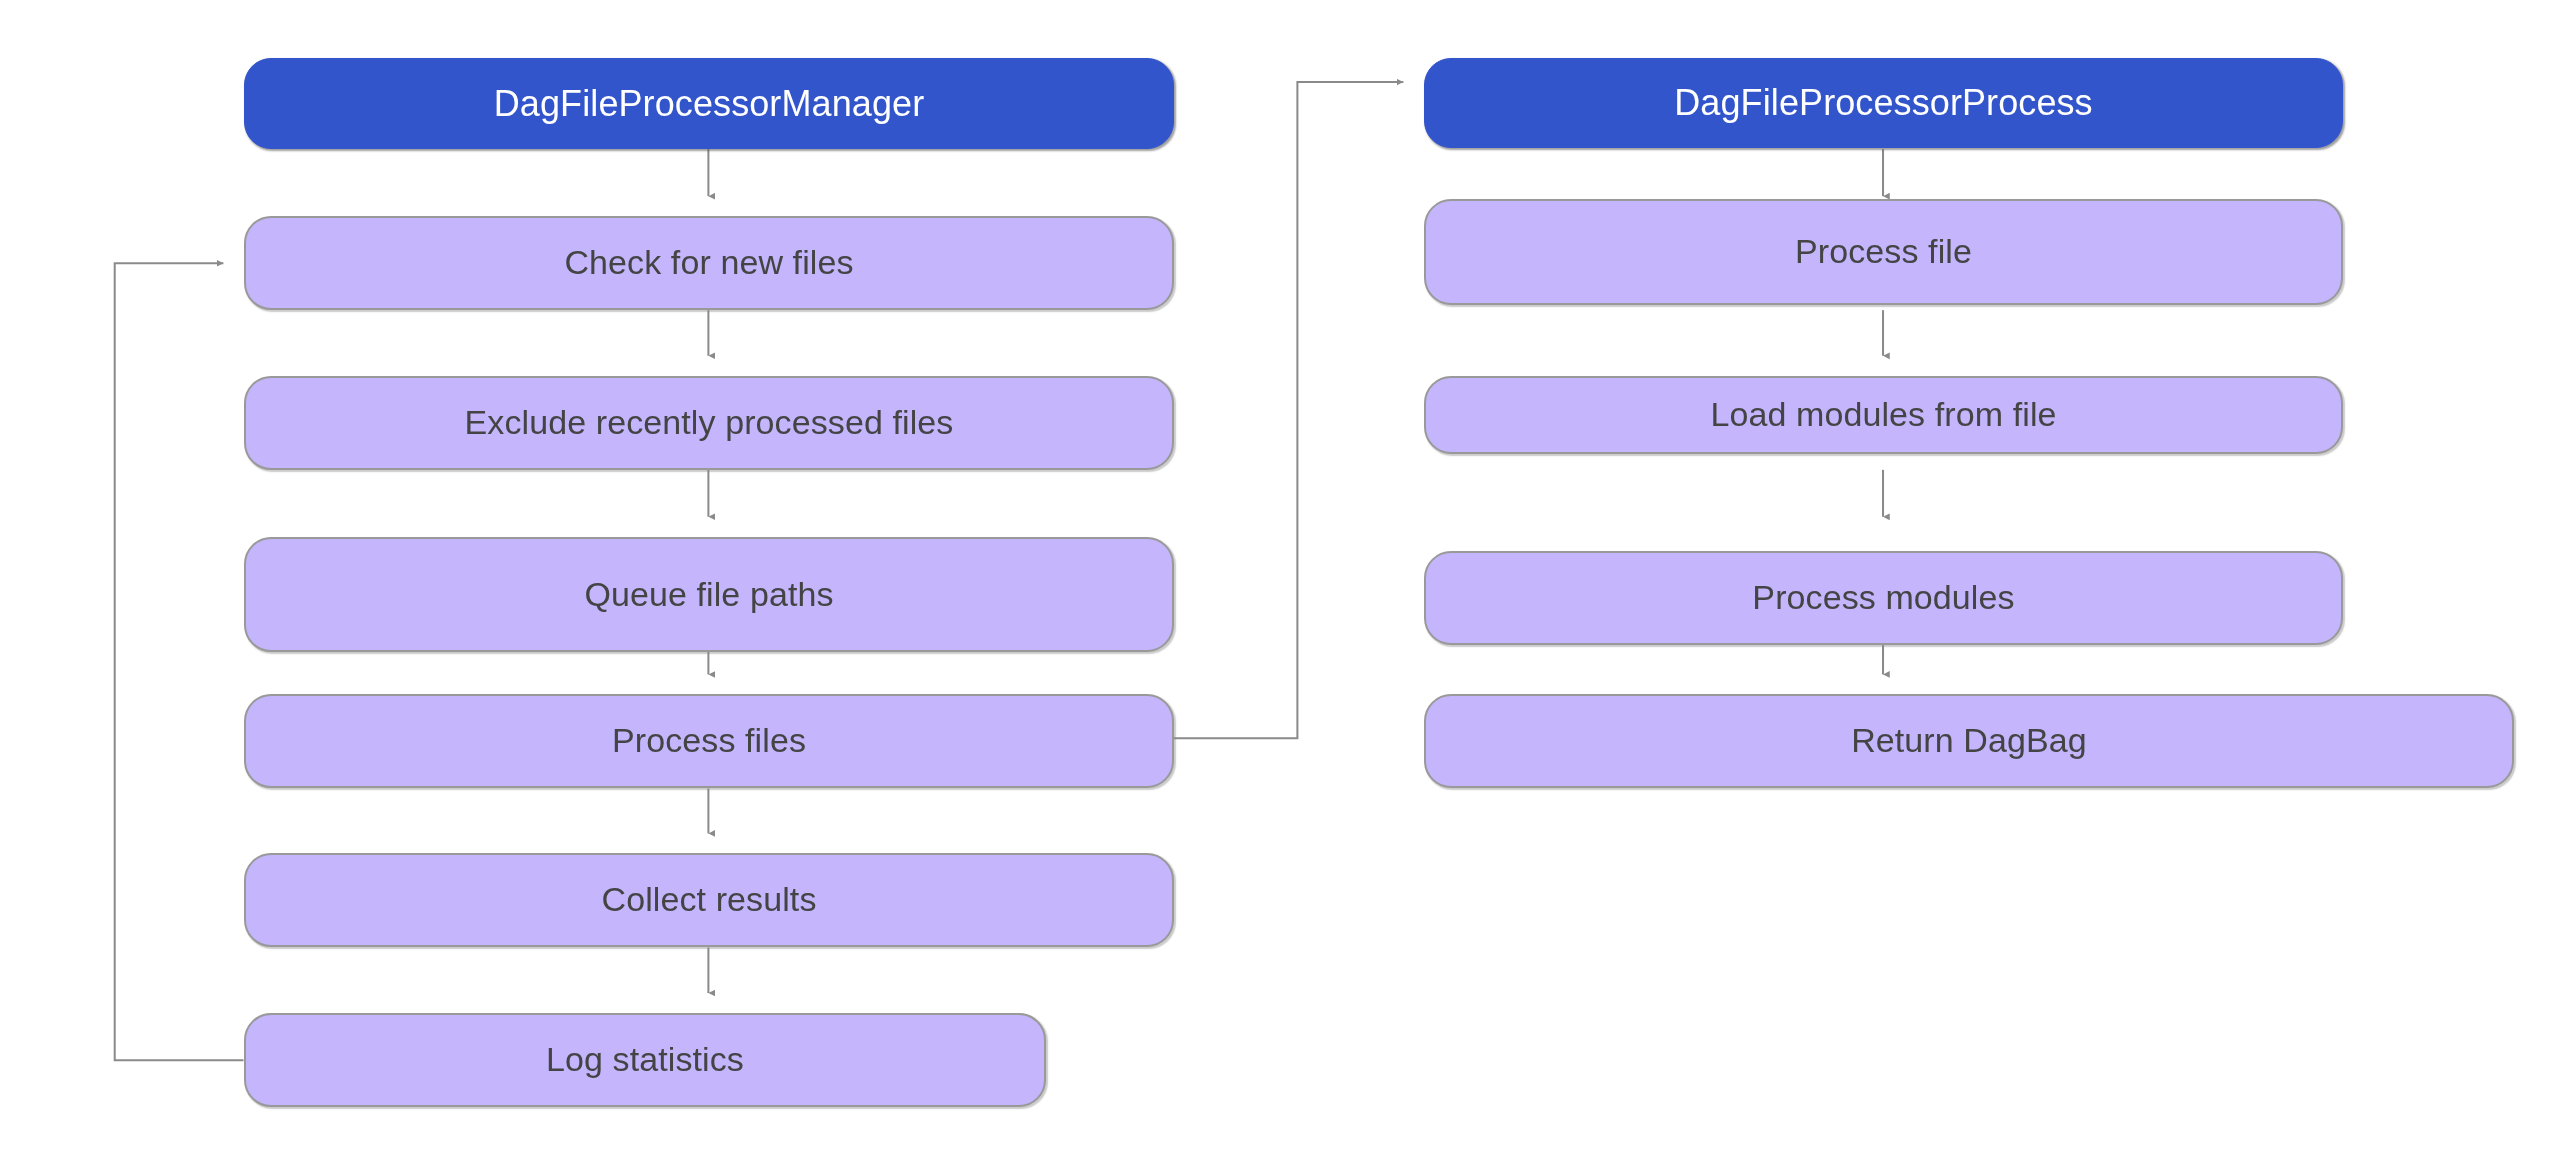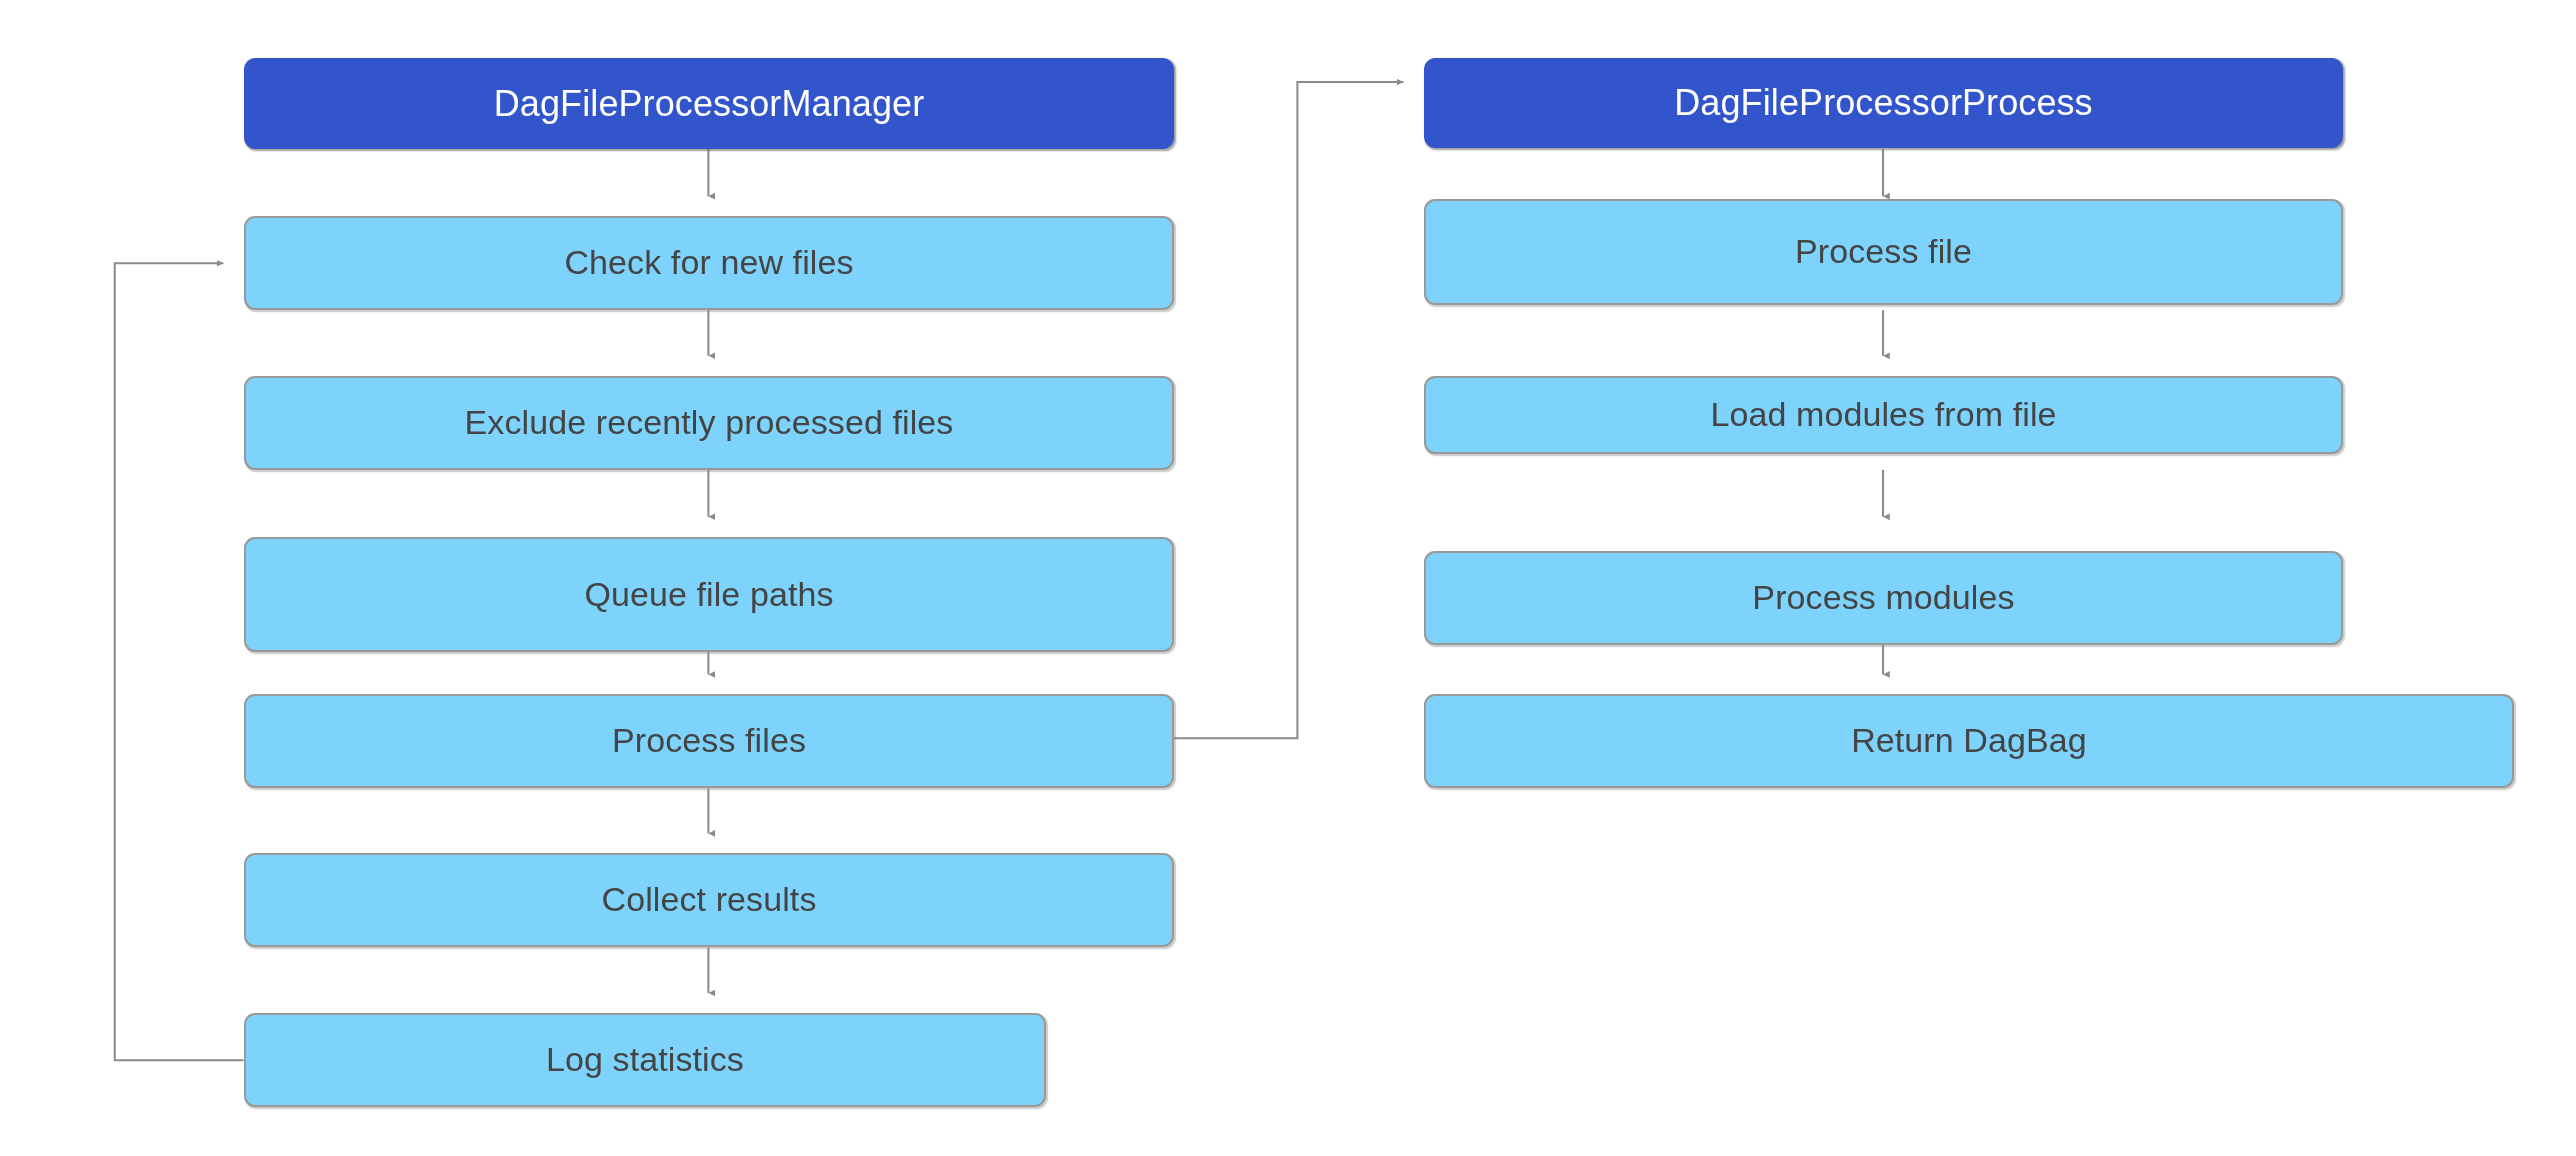--- a/index.html
+++ b/index.html
@@ -26,35 +26,35 @@
     width: 2576px;
     height: 1157px;
     pointer-events: none;
   }
   .node {
     position: absolute;
     box-sizing: border-box;
     display: flex;
     align-items: center;
     justify-content: center;
-    border-radius: 11px;
+    border-radius: 27px;
   }
   .node-header {
     background: #3355cc;
     border: 0.7px solid #3355cc;
     box-shadow: 1.3px 1.3px 2px rgba(80,80,80,0.55);
   }
   .node-header .node-label {
     color: #ffffff;
     font-size: 36px;
     font-weight: 400;
     letter-spacing: 0.1px;
   }
   .node-step {
-    background: #7dd3fc;
+    background: #c4b5fd;
     border: 2px solid #999999;
     box-shadow: 1.3px 1.3px 1.3px rgba(140,140,140,0.45);
   }
   .node-step .node-label {
     color: #444444;
     font-size: 34px;
     font-weight: 400;
     letter-spacing: 0.1px;
   }
   .node-label {

